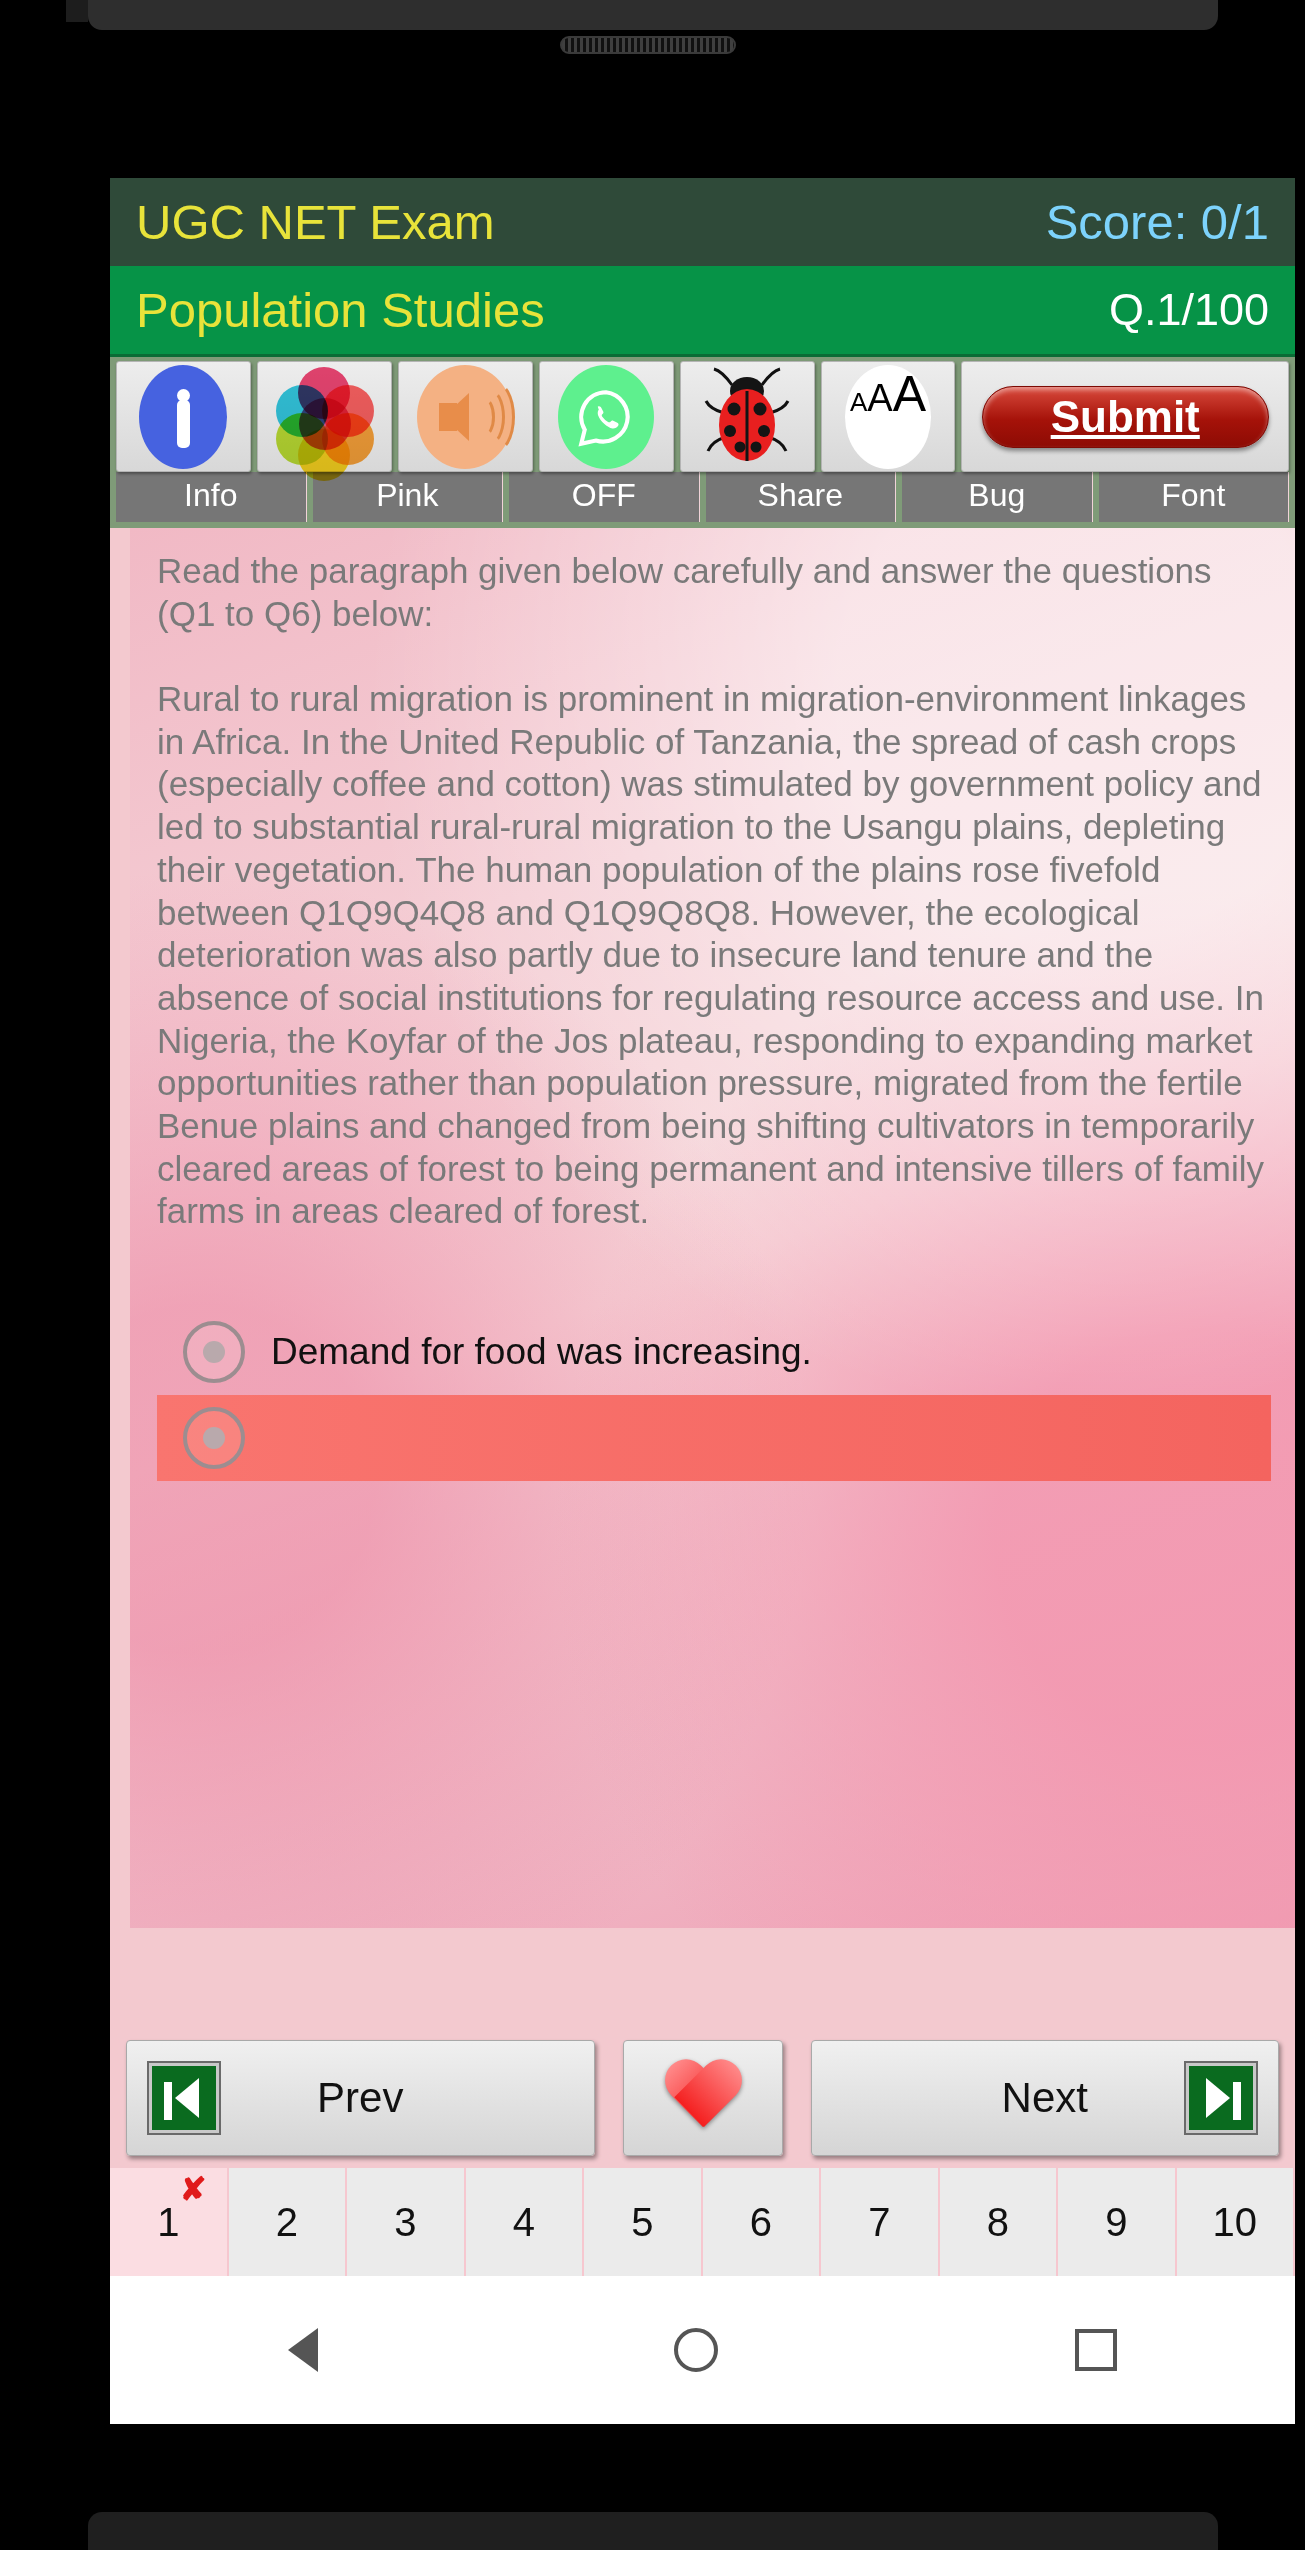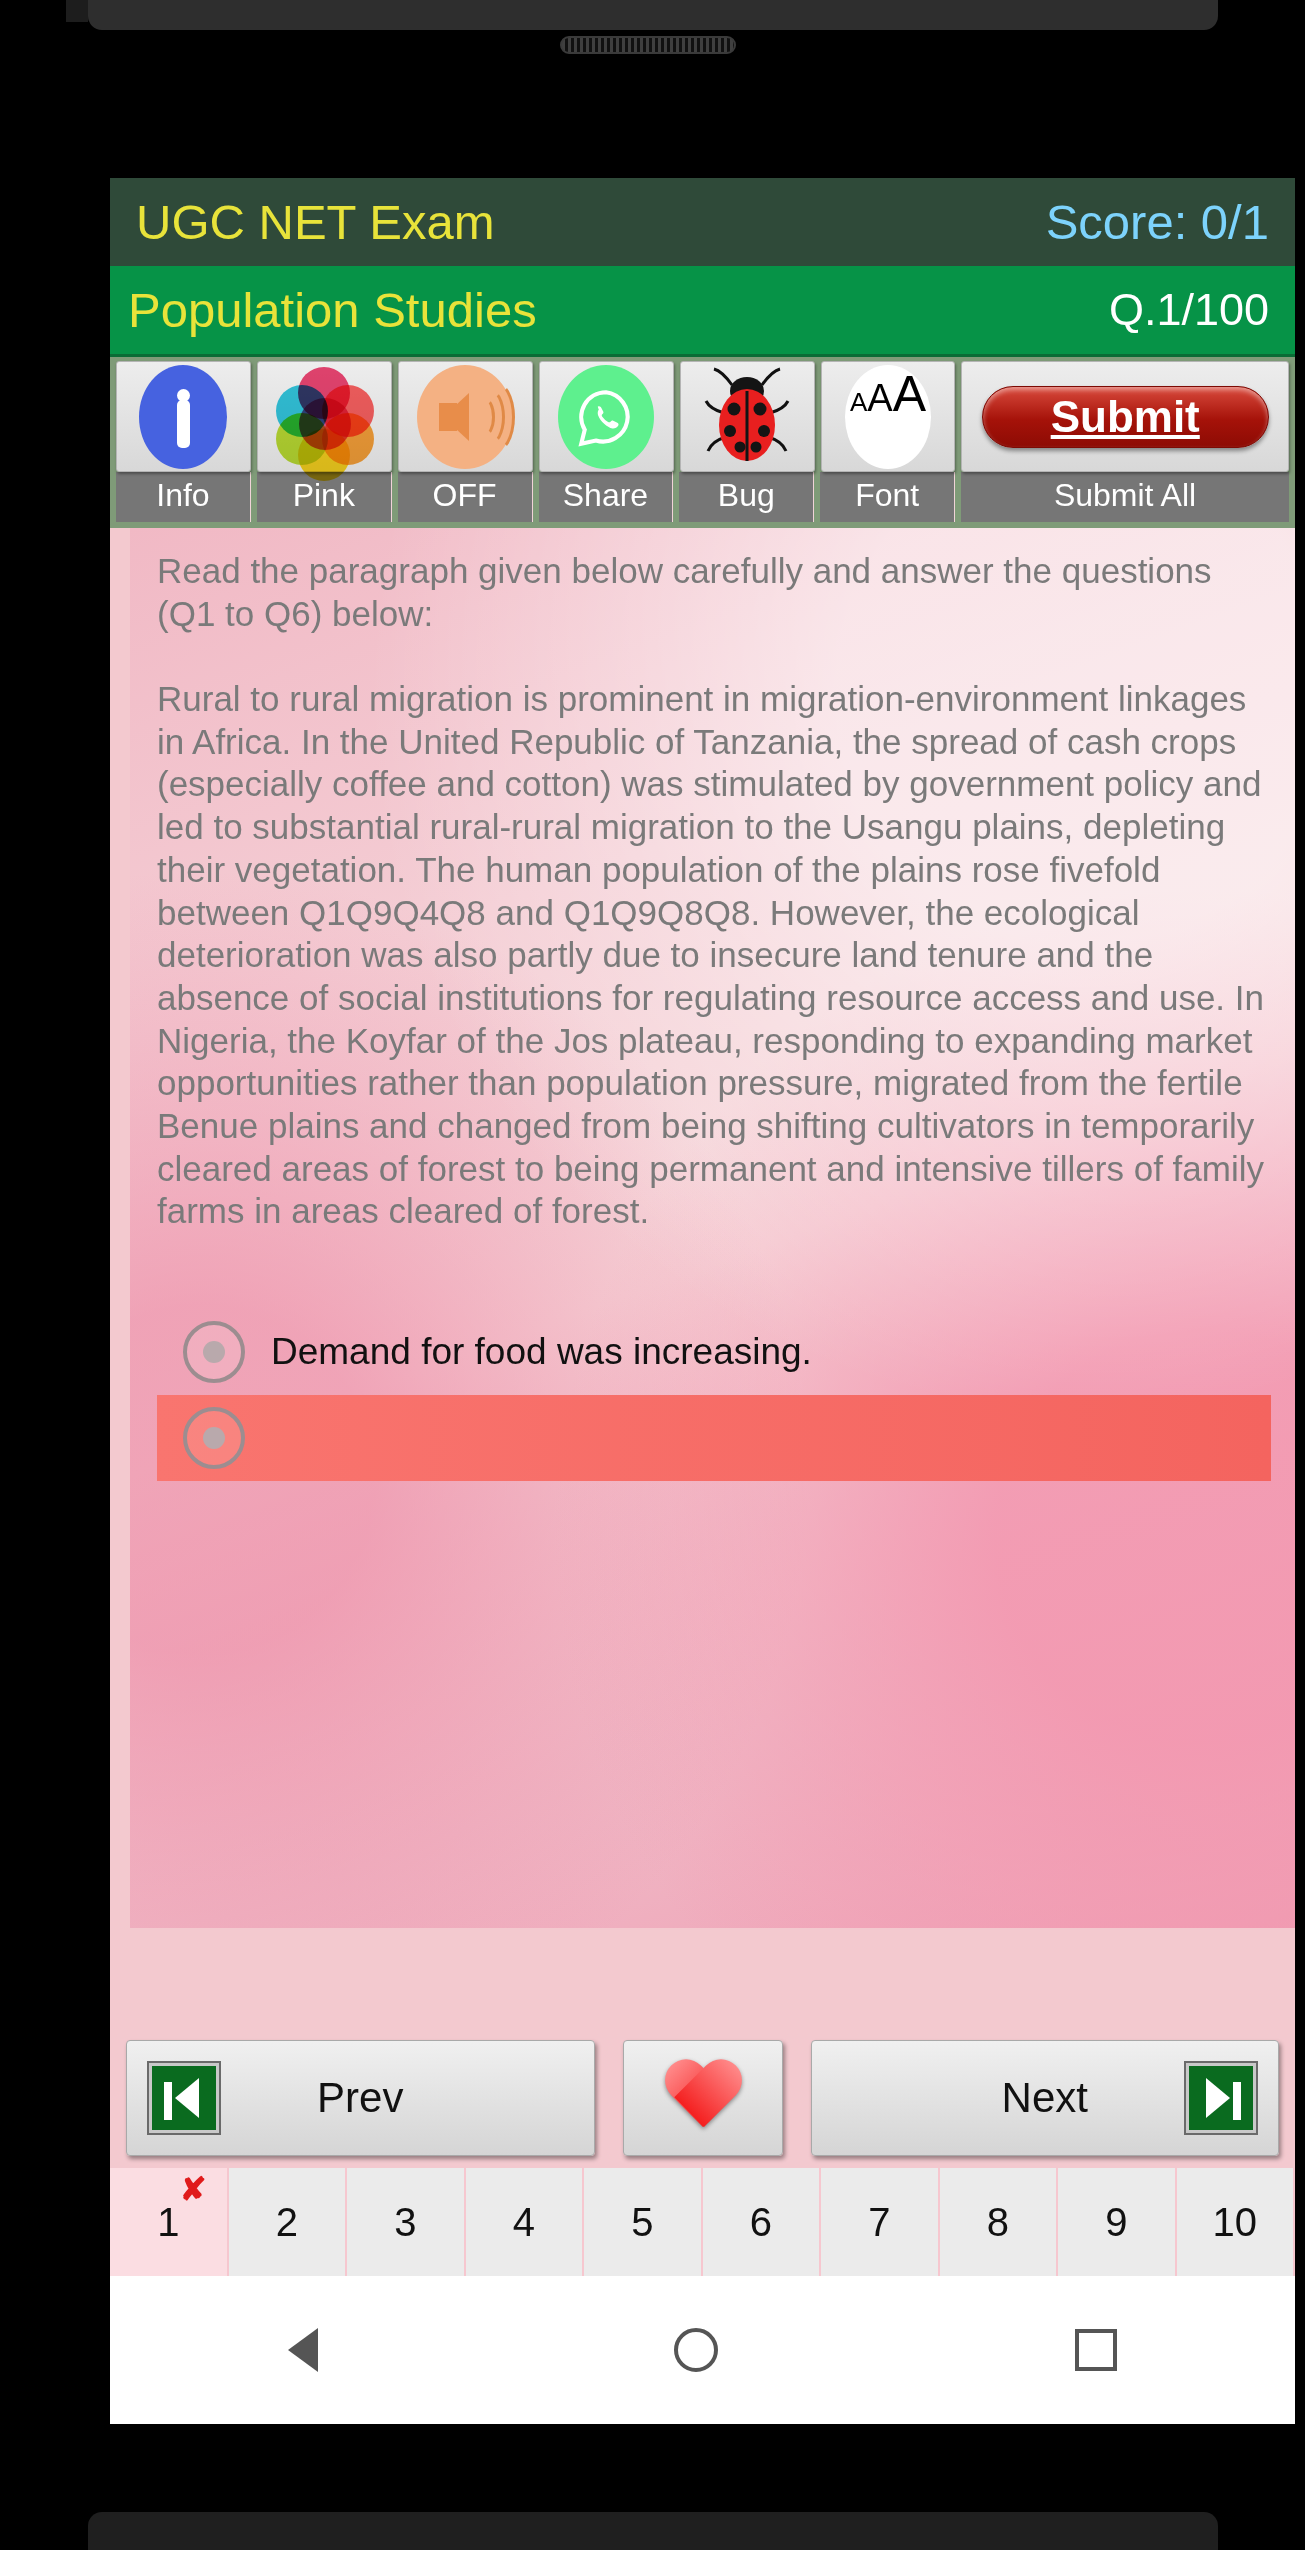--- a/index.html
+++ b/index.html
@@ -44,21 +44,21 @@
   }
   #exam-title{
     font-size:49px; color:#e8e33a; letter-spacing:0px;
   }
   #score-label{
     position:absolute; right:26px; top:50%; transform:translateY(-50%);
     font-size:49px; color:#7dd3fc;
   }
   #subject-bar{
     height:88px; background:#069347; position:relative;
-    display:flex; align-items:center; padding:0 18px;
+    display:flex; align-items:center; padding:0 26px;
   }
   #subject-title{ font-size:49px; color:#e8e33a; }
   #question-counter{
     position:absolute; right:26px; top:50%; transform:translateY(-50%);
     font-size:45px; color:#ffffff;
   }
 
   
   #toolbar{
     background:#7f9b78; display:flex; align-items:stretch;
@@ -335,21 +335,20 @@
       </div>
     </div>
 
     <div id="toolbar-labels">
       <div class="tool-label">Info</div>
       <div class="tool-label">Pink</div>
       <div class="tool-label">OFF</div>
       <div class="tool-label">Share</div>
       <div class="tool-label">Bug</div>
       <div class="tool-label">Font</div>
-      <div class="tool-label submit-cell">Submit All</div>
     </div>
 
     <div id="content-area">
       <div id="passage-text">Read the paragraph given below carefully and answer the questions (Q1 to Q6) below:
 
 Rural to rural migration is prominent in migration-environment linkages in Africa. In the United Republic of Tanzania, the spread of cash crops (especially coffee and cotton) was stimulated by government policy and led to substantial rural-rural migration to the Usangu plains, depleting their vegetation. The human population of the plains rose fivefold between Q1Q9Q4Q8 and Q1Q9Q8Q8. However, the ecological deterioration was also partly due to insecure land tenure and the absence of social institutions for regulating resource access and use. In Nigeria, the Koyfar of the Jos plateau, responding to expanding market opportunities rather than population pressure, migrated from the fertile Benue plains and changed from being shifting cultivators in temporarily cleared areas of forest to being permanent and intensive tillers of family farms in areas cleared of forest.</div>
 
       <div id="options-list">
         <div class="option-row">
           <div class="radio-circle">

